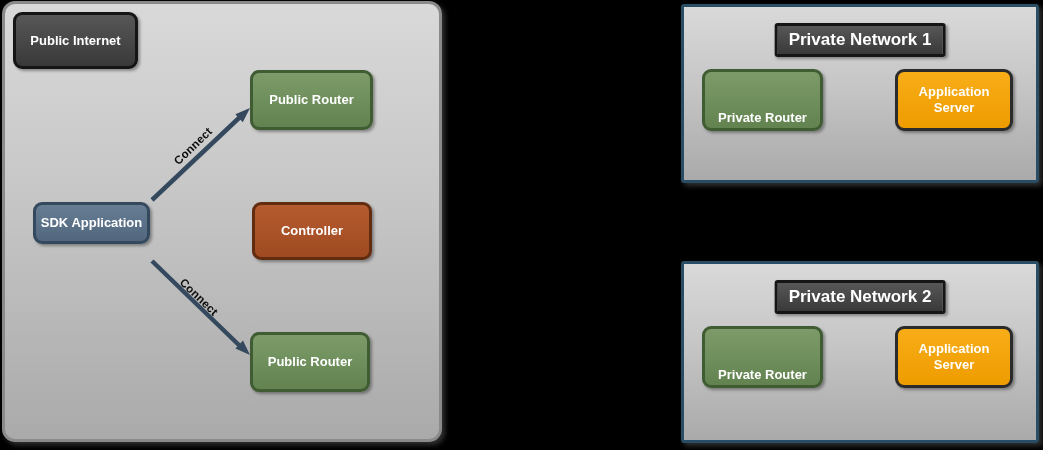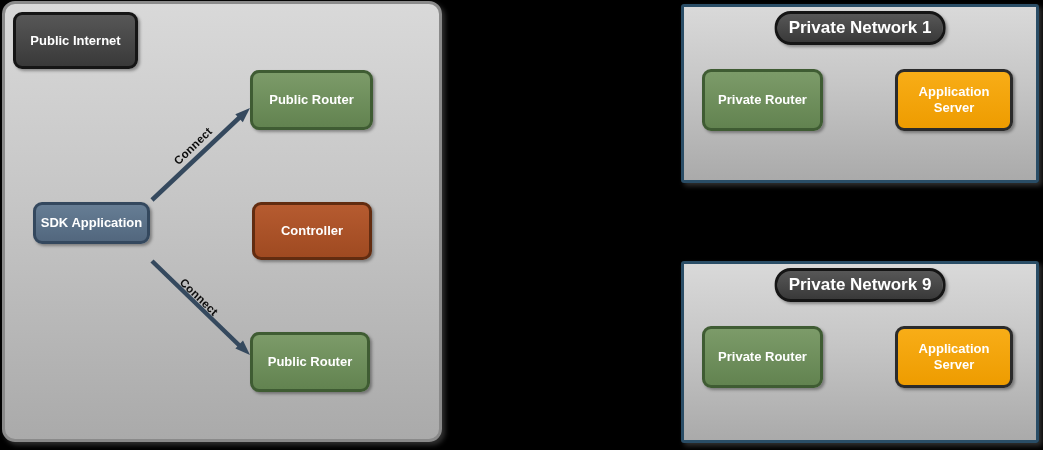--- a/index.html
+++ b/index.html
@@ -60,28 +60,28 @@
     position: absolute;
     font-size: 11.5px; font-weight: bold; color: #0d0d0d;
     letter-spacing: 0.3px;
     white-space: nowrap;
   }
   .edge-label.top    { left: 188px; top: 142px; transform: translate(-50%,-50%) rotate(-44deg); }
   .edge-label.bottom { left: 194px; top: 293px; transform: translate(-50%,-50%) rotate(44deg); }
 
   
   .net-title {
-    position: absolute; left: 50%; top: 4px; transform: translateX(-50%);
+    position: absolute; left: 50%; top: 16px; transform: translateX(-50%);
     background: linear-gradient(180deg,#575757,#393939);
-    border: 3px solid #151515; border-radius: 16px;
+    border: 3px solid #151515; border-radius: 3px;
     color: #ffffff; font-weight: bold; font-size: 17px;
     padding: 4px 11px; white-space: nowrap;
     box-shadow: 2px 2px 3px rgba(0,0,0,0.35);
   }
-  .n-priv-router { left: 18px;  top: 62px; width: 121px; height: 62px; }
+  .n-priv-router { left: 18px;  top: 62px; width: 121px; height: 62px; align-items: flex-end; }
   .n-app-server  { left: 211px; top: 62px; width: 118px; height: 62px; align-items: center; }
 </style>
 </head>
 <body>
 
 <div class="canvas">
 
   <section class="panel public">
 
     <svg class="arrows" viewBox="0 0 434 435">
@@ -127,21 +127,21 @@
     <div class="node green n-priv-router">
       <span>Private Router</span>
     </div>
 
     <div class="node orange n-app-server">
       <span>Application Server</span>
     </div>
   </section>
 
   <section class="panel private pn2">
-    <div class="net-title">Private Network 9</div>
+    <div class="net-title">Private Network 2</div>
 
     <div class="node green n-priv-router">
       <span>Private Router</span>
     </div>
 
     <div class="node orange n-app-server">
       <span>Application Server</span>
     </div>
   </section>
 

